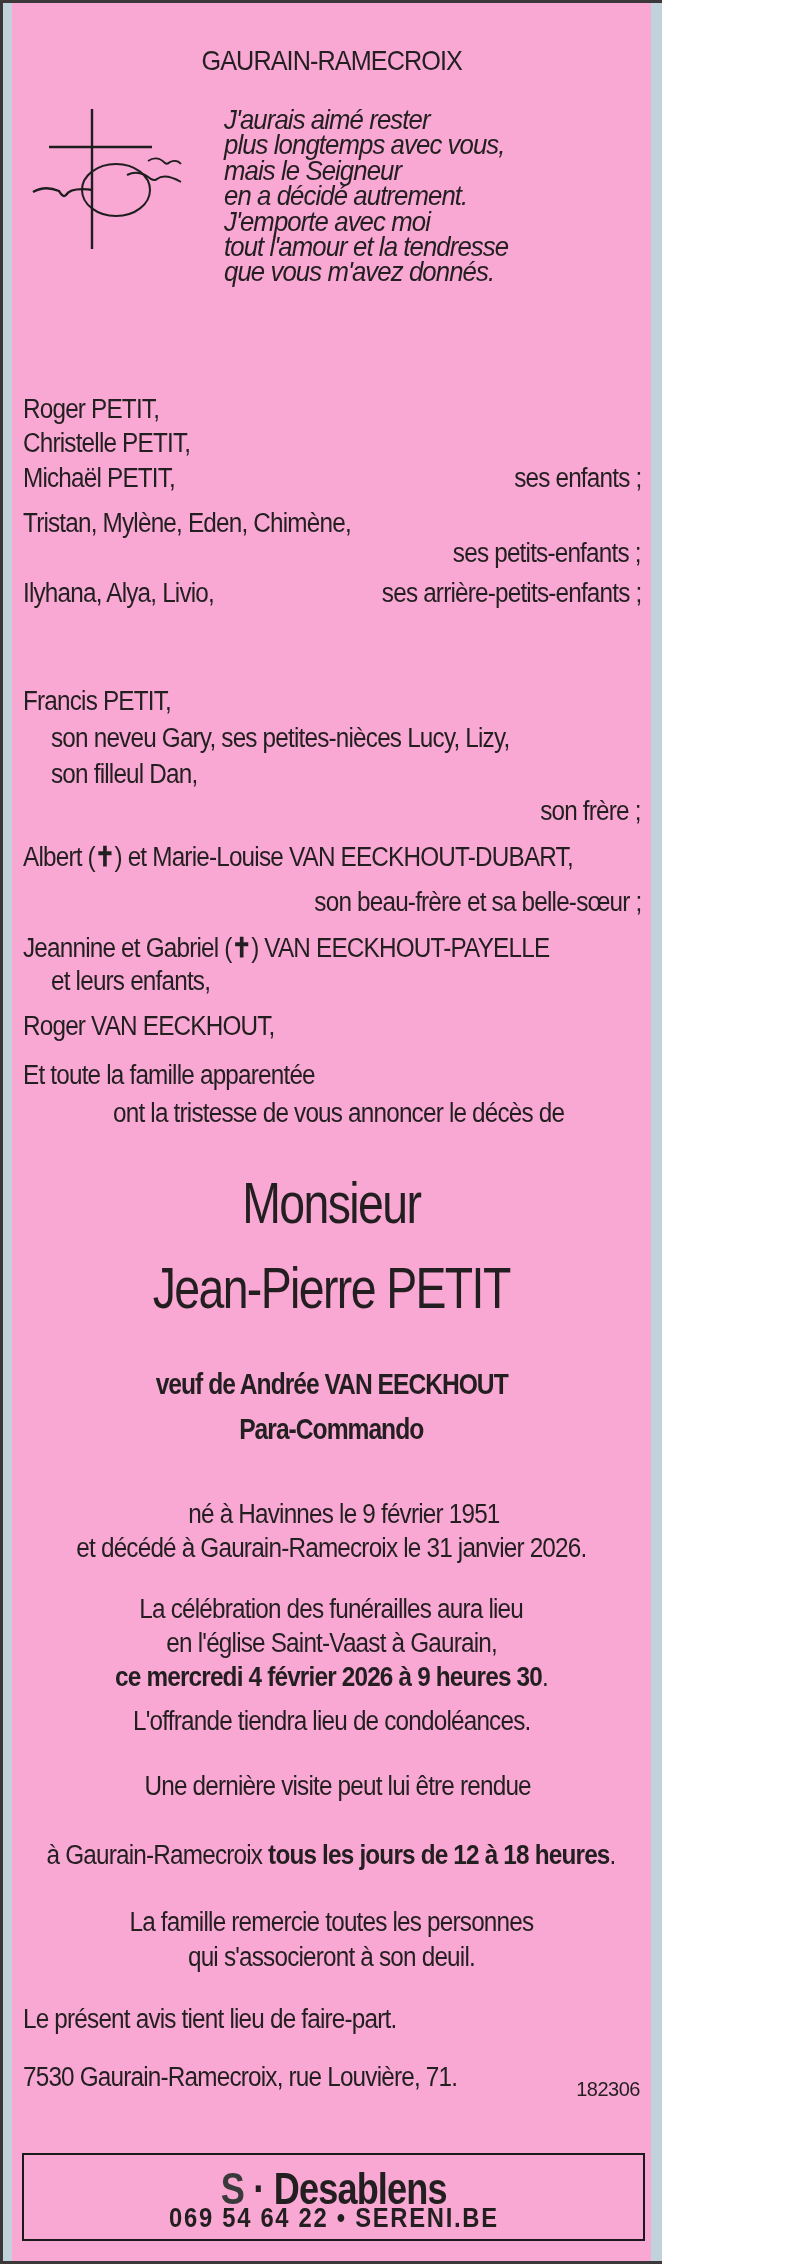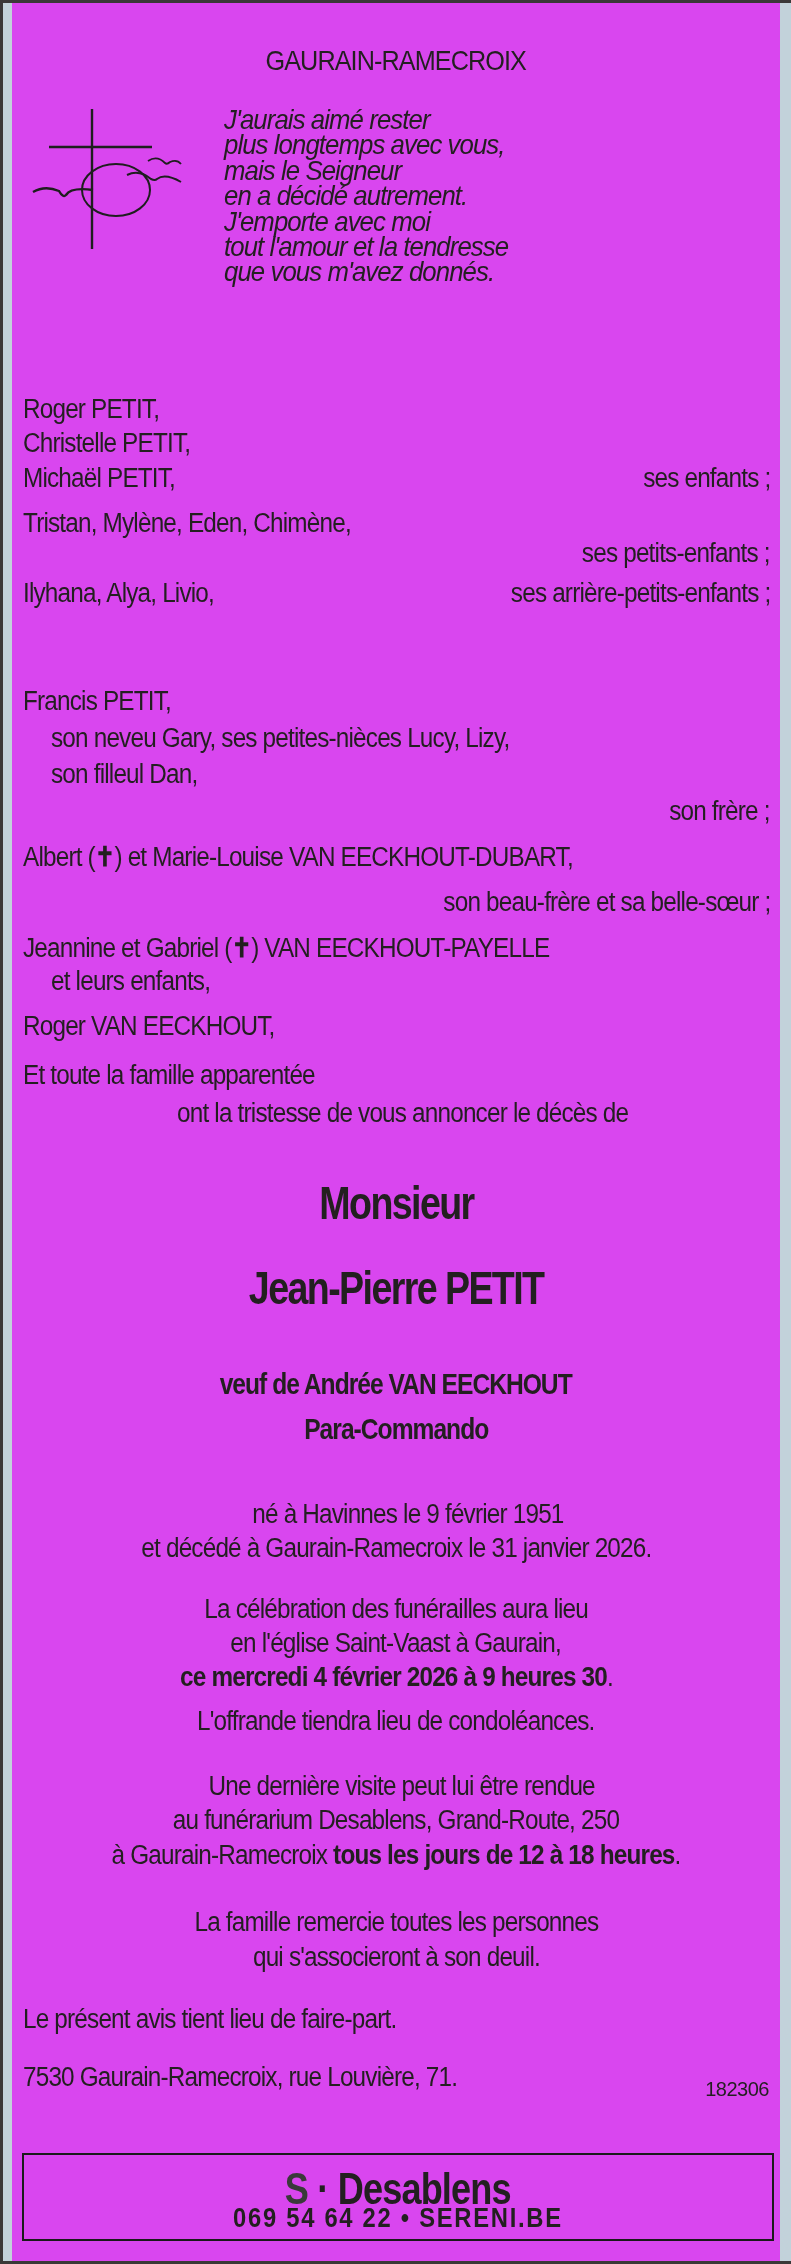--- a/index.html
+++ b/index.html
@@ -1,24 +1,24 @@
 <!DOCTYPE html>
 <html><head>
   <meta charset="utf-8">
   <style>
     html, body { margin: 0; padding: 0; background: #ffffff; }
     body { width: 791px; height: 2264px; overflow: hidden; }
     .frame {
       position: relative;
-      width: 791px; height: 2264px;
+      width: 662px; height: 2264px;
       box-sizing: border-box;
       border-top: 3px solid #3a3838;
       border-bottom: 3px solid #3a3838;
       border-left: 3px solid #3a3838;
-      background: #d946ef;
+      background: #f9a8d4;
     }
     .stripe-left {
       position: absolute; left: 0; top: 0; bottom: 0; width: 9px;
       background: #c2d2da;
     }
     .stripe-right {
       position: absolute; right: 0; top: 0; bottom: 0; width: 11px;
       background: #c2d2da;
     }
     .content {
@@ -42,21 +42,21 @@
     .r.sq { transform: scaleX(0.9); }
     .c .in { display: inline-block; transform: scaleX(0.9); transform-origin: center top; }
     .header { font-size: 28px; letter-spacing: -1px; top: 42px; }
     .poem {
       position: absolute; left: 212px; top: 104px;
       font-style: italic; font-size: 28px; line-height: 25.4px; letter-spacing: -1px;
       transform: scaleX(0.92); transform-origin: left top;
     }
     .poem div { white-space: nowrap; height: 25.4px; }
     .title {
-      font-weight: bold; font-size: 47px; line-height: 80px; letter-spacing: -2px;
+      font-weight: normal; font-size: 58px; line-height: 80px; letter-spacing: -2px;
     }
     .title .in { transform: scaleX(0.8); }
     .sub { font-weight: bold; font-size: 30px; letter-spacing: -1.2px; }
     .sub .in { transform: scaleX(0.82); }
     b { font-weight: bold; }
     .cross-glyph { font-weight: bold; }
     .ref { position: absolute; right: 11px; top: 2075px; font-size: 20px; letter-spacing: -0.5px; }
     .logo-box {
       position: absolute; left: 10px; right: 6px; top: 2150px; height: 130px;
       box-sizing: border-box; border: 2px solid #1a1a1a; height: 88px; top: 2150px;
@@ -168,23 +168,20 @@
     </div>
     <div class="t c" style="top:1658px;text-align:center;">
       <span class="in"><b>ce mercredi 4 février 2026 à 9 heures 30</b><span>.</span></span>
     </div>
     <div class="t c" style="top:1702px;">
       <span class="in">L'offrande tiendra lieu de condoléances.</span>
     </div>
 
     <div class="t c" style="top:1767px;margin-left:12px;">
       <span class="in">Une dernière visite peut lui être rendue</span>
-    </div>
-    <div class="t c" style="top:1801px;">
-      <span class="in">au funérarium Desablens, Grand-Route, 250</span>
     </div>
     <div class="t c" style="top:1836px;">
       <span class="in"><span>à Gaurain-Ramecroix </span><b>tous les jours de 12 à 18 heures</b><span>.</span></span>
     </div>
 
     <div class="t c" style="top:1903px;">
       <span class="in">La famille remercie toutes les personnes</span>
     </div>
     <div class="t c" style="top:1938px;">
       <span class="in">qui s'associeront à son deuil.</span>

